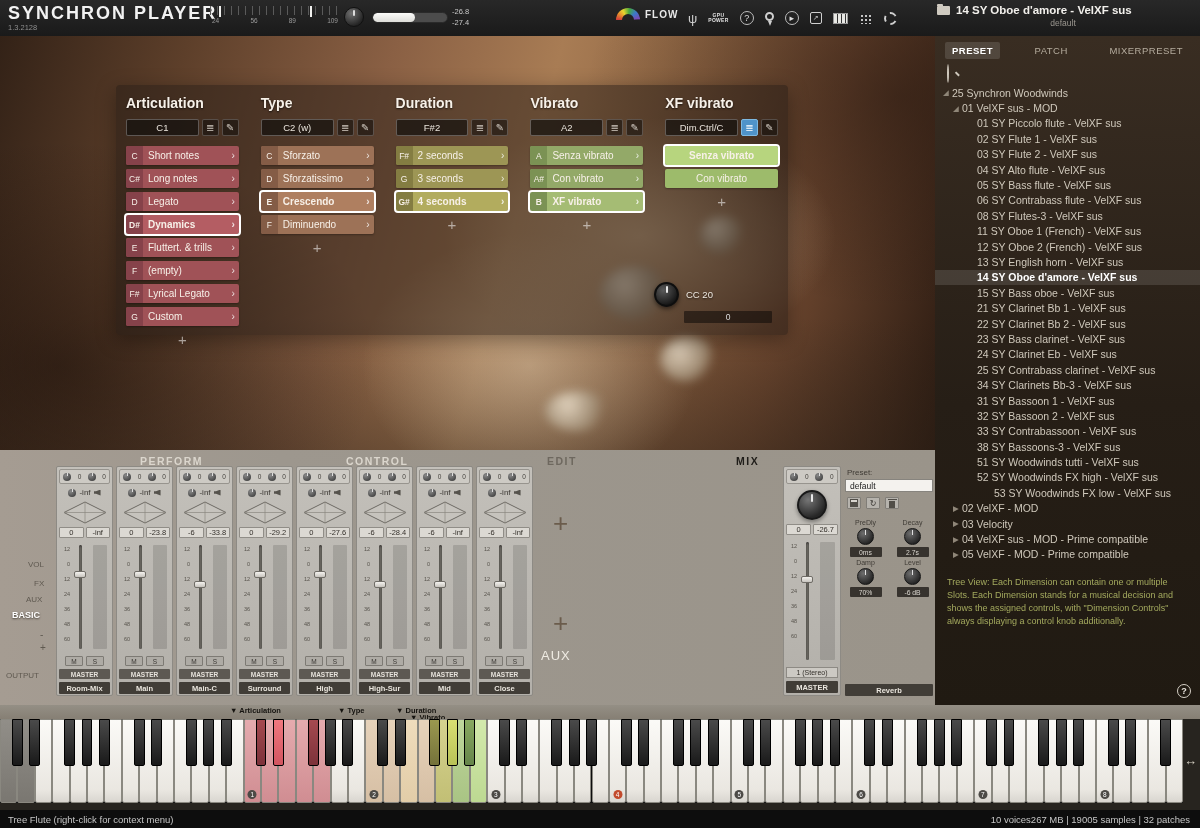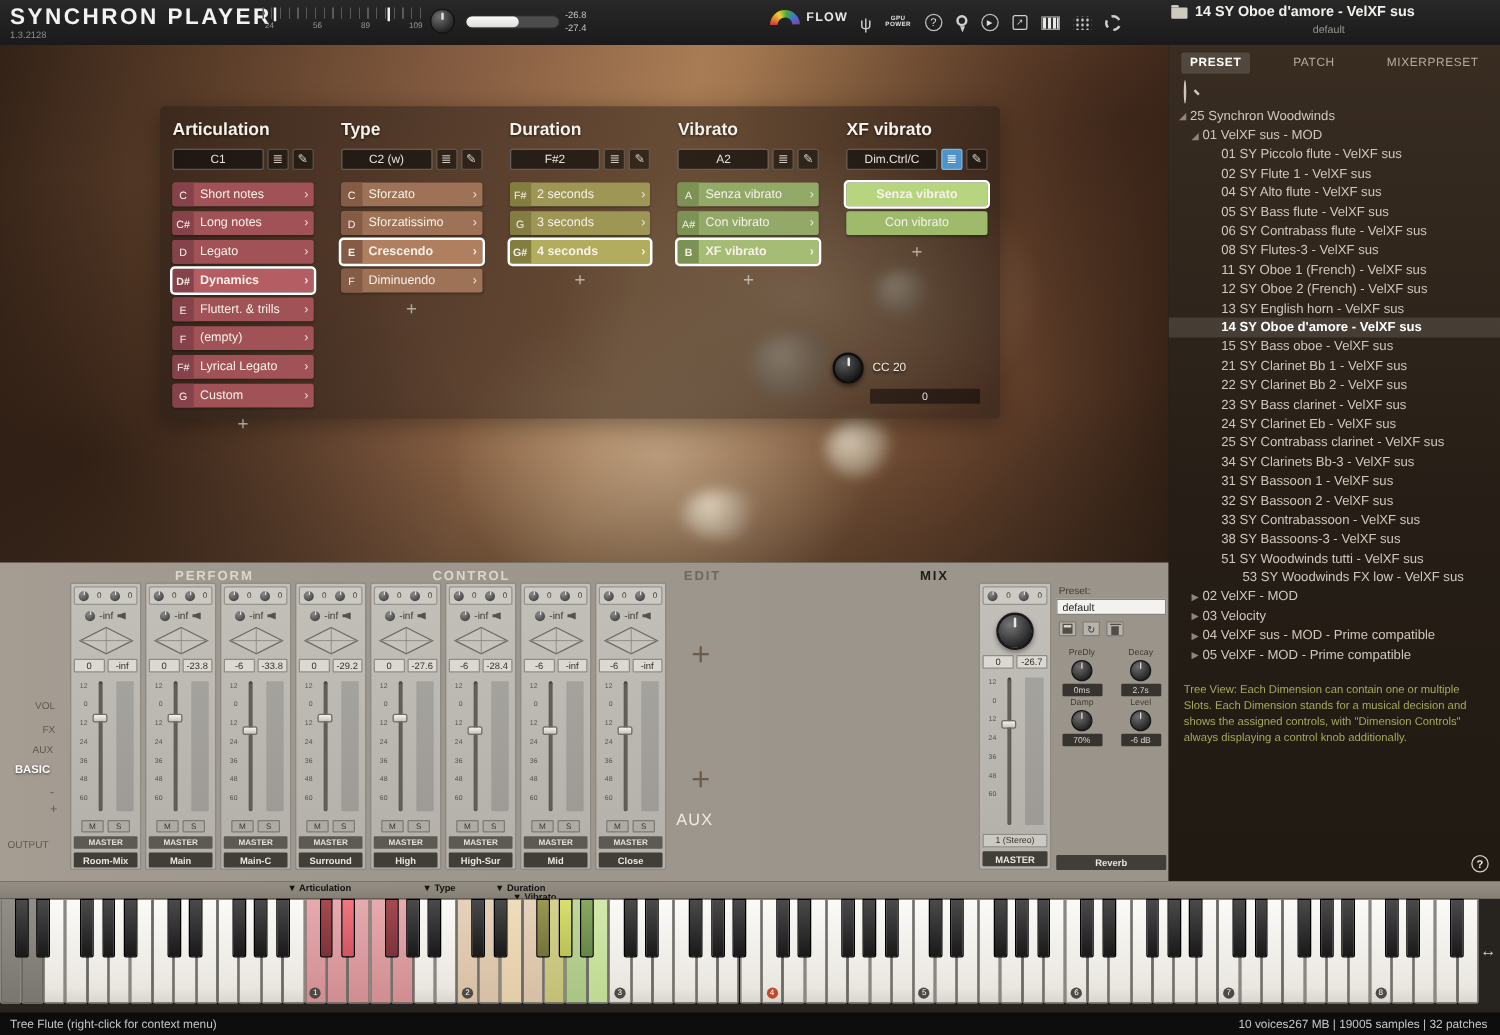--- a/index.html
+++ b/index.html
@@ -67,21 +67,21 @@
  radial-gradient(ellipse 420px 280px at 900px 60px,rgba(40,24,16,.55),transparent 75%),
  linear-gradient(to bottom,rgba(0,0,0,0) 68%,rgba(46,34,24,.45)),
  linear-gradient(105deg,#332217 0%,#5d3f2a 18%,#8a6044 38%,#a87c54 54%,#966c48 64%,#6a452e 82%,#2a1a11 100%)}
 .blob{position:absolute;border-radius:50%;filter:blur(5px);opacity:.85;background:radial-gradient(circle at 35% 35%,#ece0cc,#a4927a 55%,rgba(120,100,80,0) 75%)}
 .b1{left:600px;top:230px;width:70px;height:54px}
 .b2{left:660px;top:300px;width:56px;height:46px}
 .b3{left:545px;top:355px;width:64px;height:40px}
 .b4{left:700px;top:180px;width:44px;height:38px}
 
 
-.dim-panel{position:absolute;left:128px;top:49px;width:672px;height:250px;background:rgba(38,28,21,.50);border-radius:4px;box-shadow:0 5px 20px rgba(0,0,0,.35);display:flex;gap:22px;padding:8px 10px;z-index:10}
+.dim-panel{position:absolute;left:116px;top:49px;width:672px;height:250px;background:rgba(38,28,21,.50);border-radius:4px;box-shadow:0 5px 20px rgba(0,0,0,.35);display:flex;gap:22px;padding:8px 10px;z-index:10}
 .dim-col{flex:1;min-width:0;display:flex;flex-direction:column}
 .dim-title{font-size:14px;font-weight:bold;color:#f7f1e9;text-shadow:0 1px 2px rgba(0,0,0,.7);margin:2px 0 8px}
 .dim-selrow{display:flex;gap:3px;margin-bottom:10px}
 .dim-select{flex:1;height:17px;background:rgba(20,16,14,.72);border:1px solid rgba(255,255,255,.28);border-radius:2px;color:#e9e3db;font-size:9.5px;display:flex;align-items:center;justify-content:center;white-space:nowrap}
 .dim-iconbtn{width:17px;height:17px;flex:0 0 17px;background:rgba(20,16,14,.6);border:1px solid rgba(255,255,255,.22);border-radius:2px;color:#d2cbc2;font-size:10px;display:flex;align-items:center;justify-content:center}
 .dim-iconbtn.blue{background:#4f93c9;border-color:#7db8e0;color:#fff}
 .dim-item{height:19px;border-radius:2px;display:flex;align-items:center;margin-bottom:4px;color:#f7f0e8;font-size:10px;box-shadow:0 1px 2px rgba(0,0,0,.3);cursor:default}
 .kbox{width:17px;flex:0 0 17px;align-self:stretch;display:flex;align-items:center;justify-content:center;font-size:8.5px;border-radius:2px 0 0 2px}
 .kbox:empty{display:none}
 .slot-label{flex:1;padding-left:5px;white-space:nowrap;overflow:hidden}
@@ -940,20 +940,24 @@
         <div class="trow" style="padding-left: 30px;">
           <span class="arrow"></span>
           <span class="lbl">01 SY Piccolo flute - VelXF sus</span>
         </div>
 
         <div class="trow" style="padding-left: 30px;">
           <span class="arrow"></span>
           <span class="lbl">02 SY Flute 1 - VelXF sus</span>
         </div>
 
+        <div class="trow" style="padding-left: 30px;">
+          <span class="arrow"></span>
+          <span class="lbl">03 SY Flute 2 - VelXF sus</span>
+        </div>
 
         <div class="trow" style="padding-left: 30px;">
           <span class="arrow"></span>
           <span class="lbl">04 SY Alto flute - VelXF sus</span>
         </div>
 
         <div class="trow" style="padding-left: 30px;">
           <span class="arrow"></span>
           <span class="lbl">05 SY Bass flute - VelXF sus</span>
         </div>
@@ -1042,20 +1046,24 @@
         <div class="trow" style="padding-left: 30px;">
           <span class="arrow"></span>
           <span class="lbl">38 SY Bassoons-3 - VelXF sus</span>
         </div>
 
         <div class="trow" style="padding-left: 30px;">
           <span class="arrow"></span>
           <span class="lbl">51 SY Woodwinds tutti - VelXF sus</span>
         </div>
 
+        <div class="trow" style="padding-left: 30px;">
+          <span class="arrow"></span>
+          <span class="lbl">52 SY Woodwinds FX high - VelXF sus</span>
+        </div>
 
         <div class="trow" style="padding-left: 47px;">
           <span class="arrow"></span>
           <span class="lbl">53 SY Woodwinds FX low - VelXF sus</span>
         </div>
 
         <div class="trow" style="padding-left: 15px;">
           <span class="arrow">▶</span>
           <span class="lbl">02 VelXF - MOD</span>
         </div>

